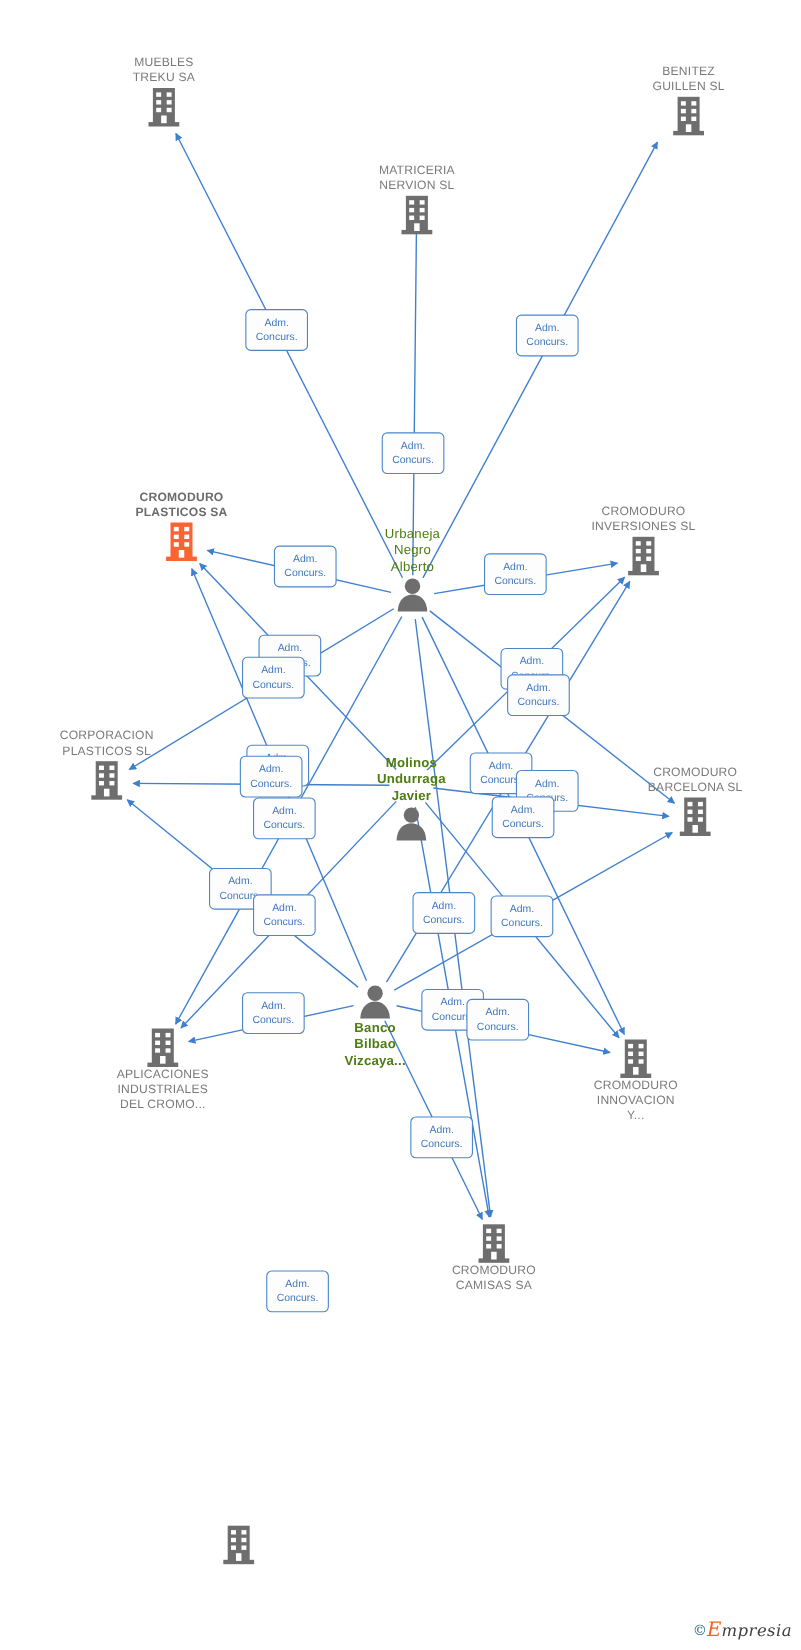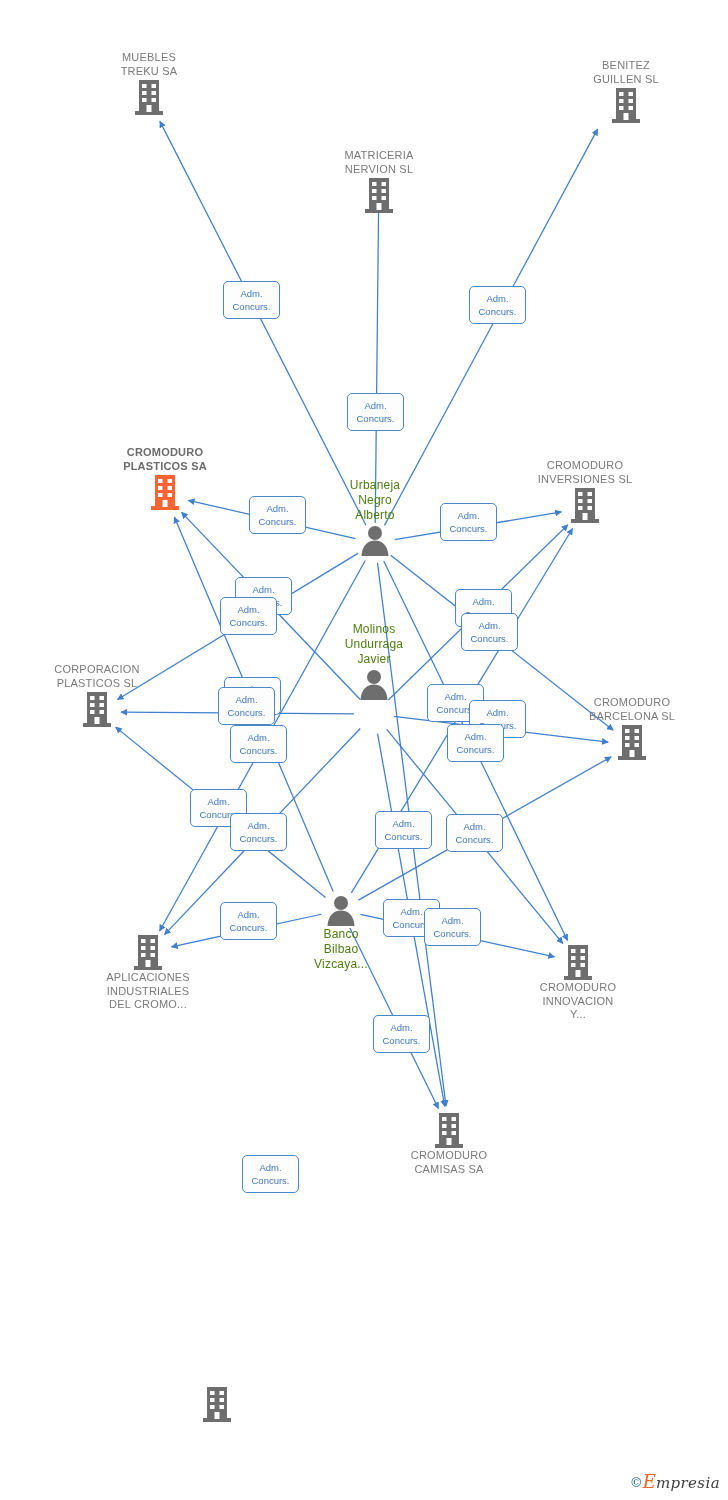--- a/index.html
+++ b/index.html
@@ -327,32 +327,32 @@
         <div class="node-label person">Urbaneja
 Negro
 Alberto</div>
         <span class="node-icon">
           <svg width="34" height="34" viewBox="0 0 34 34">
             <circle cx="17" cy="10" r="7" fill="#6e6e6e"></circle>
             <path d="M3.5 33 C4 21.5 11 17.5 17 17.5 C23 17.5 30 21.5 30.5 33 Z" fill="#6e6e6e"></path>
           </svg>
         </span>
       </div>
-      <div class="node" style="left: 374px; top: 622px;">
+      <div class="node" style="left: 374px; top: 686px; font-weight: bold;">
         <div class="node-label person">Molinos
 Undurraga
 Javier</div>
         <span class="node-icon">
           <svg width="34" height="34" viewBox="0 0 34 34">
             <circle cx="17" cy="10" r="7" fill="#6e6e6e"></circle>
             <path d="M3.5 33 C4 21.5 11 17.5 17 17.5 C23 17.5 30 21.5 30.5 33 Z" fill="#6e6e6e"></path>
           </svg>
         </span>
       </div>
-      <div class="node" style="left: 341px; top: 893px;">
+      <div class="node" style="left: 341px; top: 893px; font-weight: bold;">
         <span class="node-icon">
           <svg width="34" height="34" viewBox="0 0 34 34">
             <circle cx="17" cy="10" r="7" fill="#6e6e6e"></circle>
             <path d="M3.5 33 C4 21.5 11 17.5 17 17.5 C23 17.5 30 21.5 30.5 33 Z" fill="#6e6e6e"></path>
           </svg>
         </span>
         <div class="node-label person">Banco
 Bilbao
 Vizcaya...</div>
       </div>

